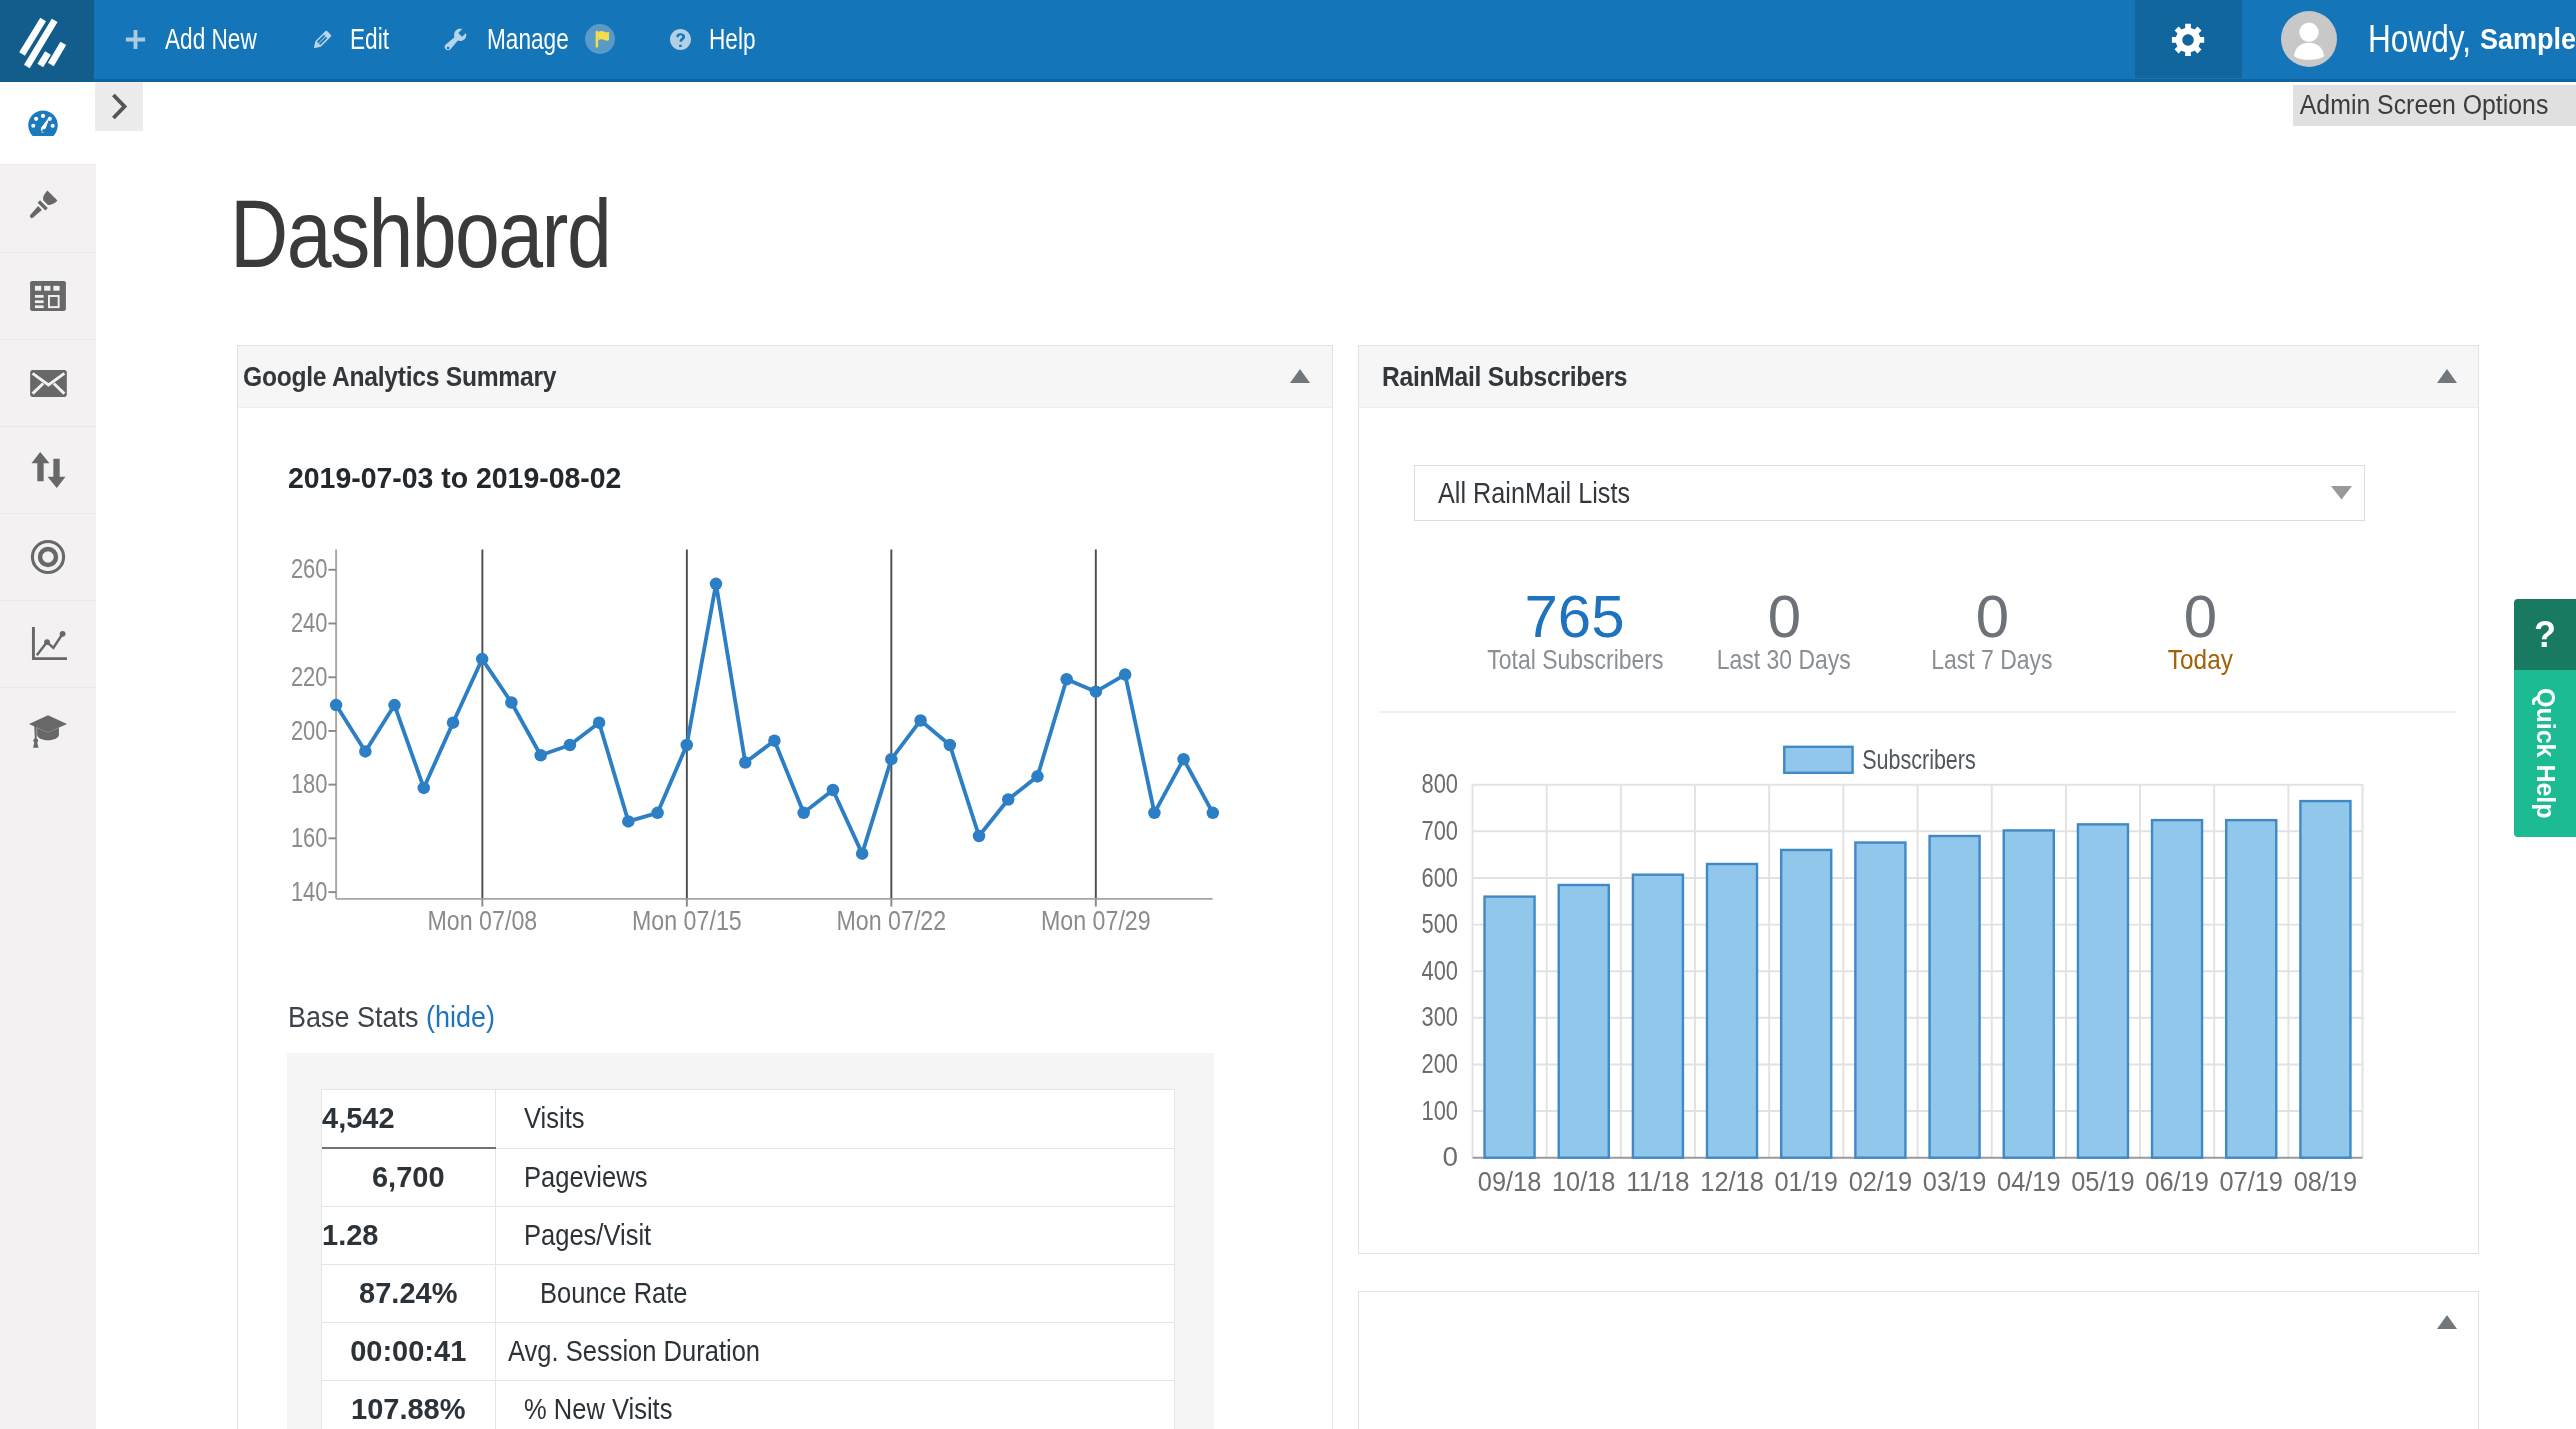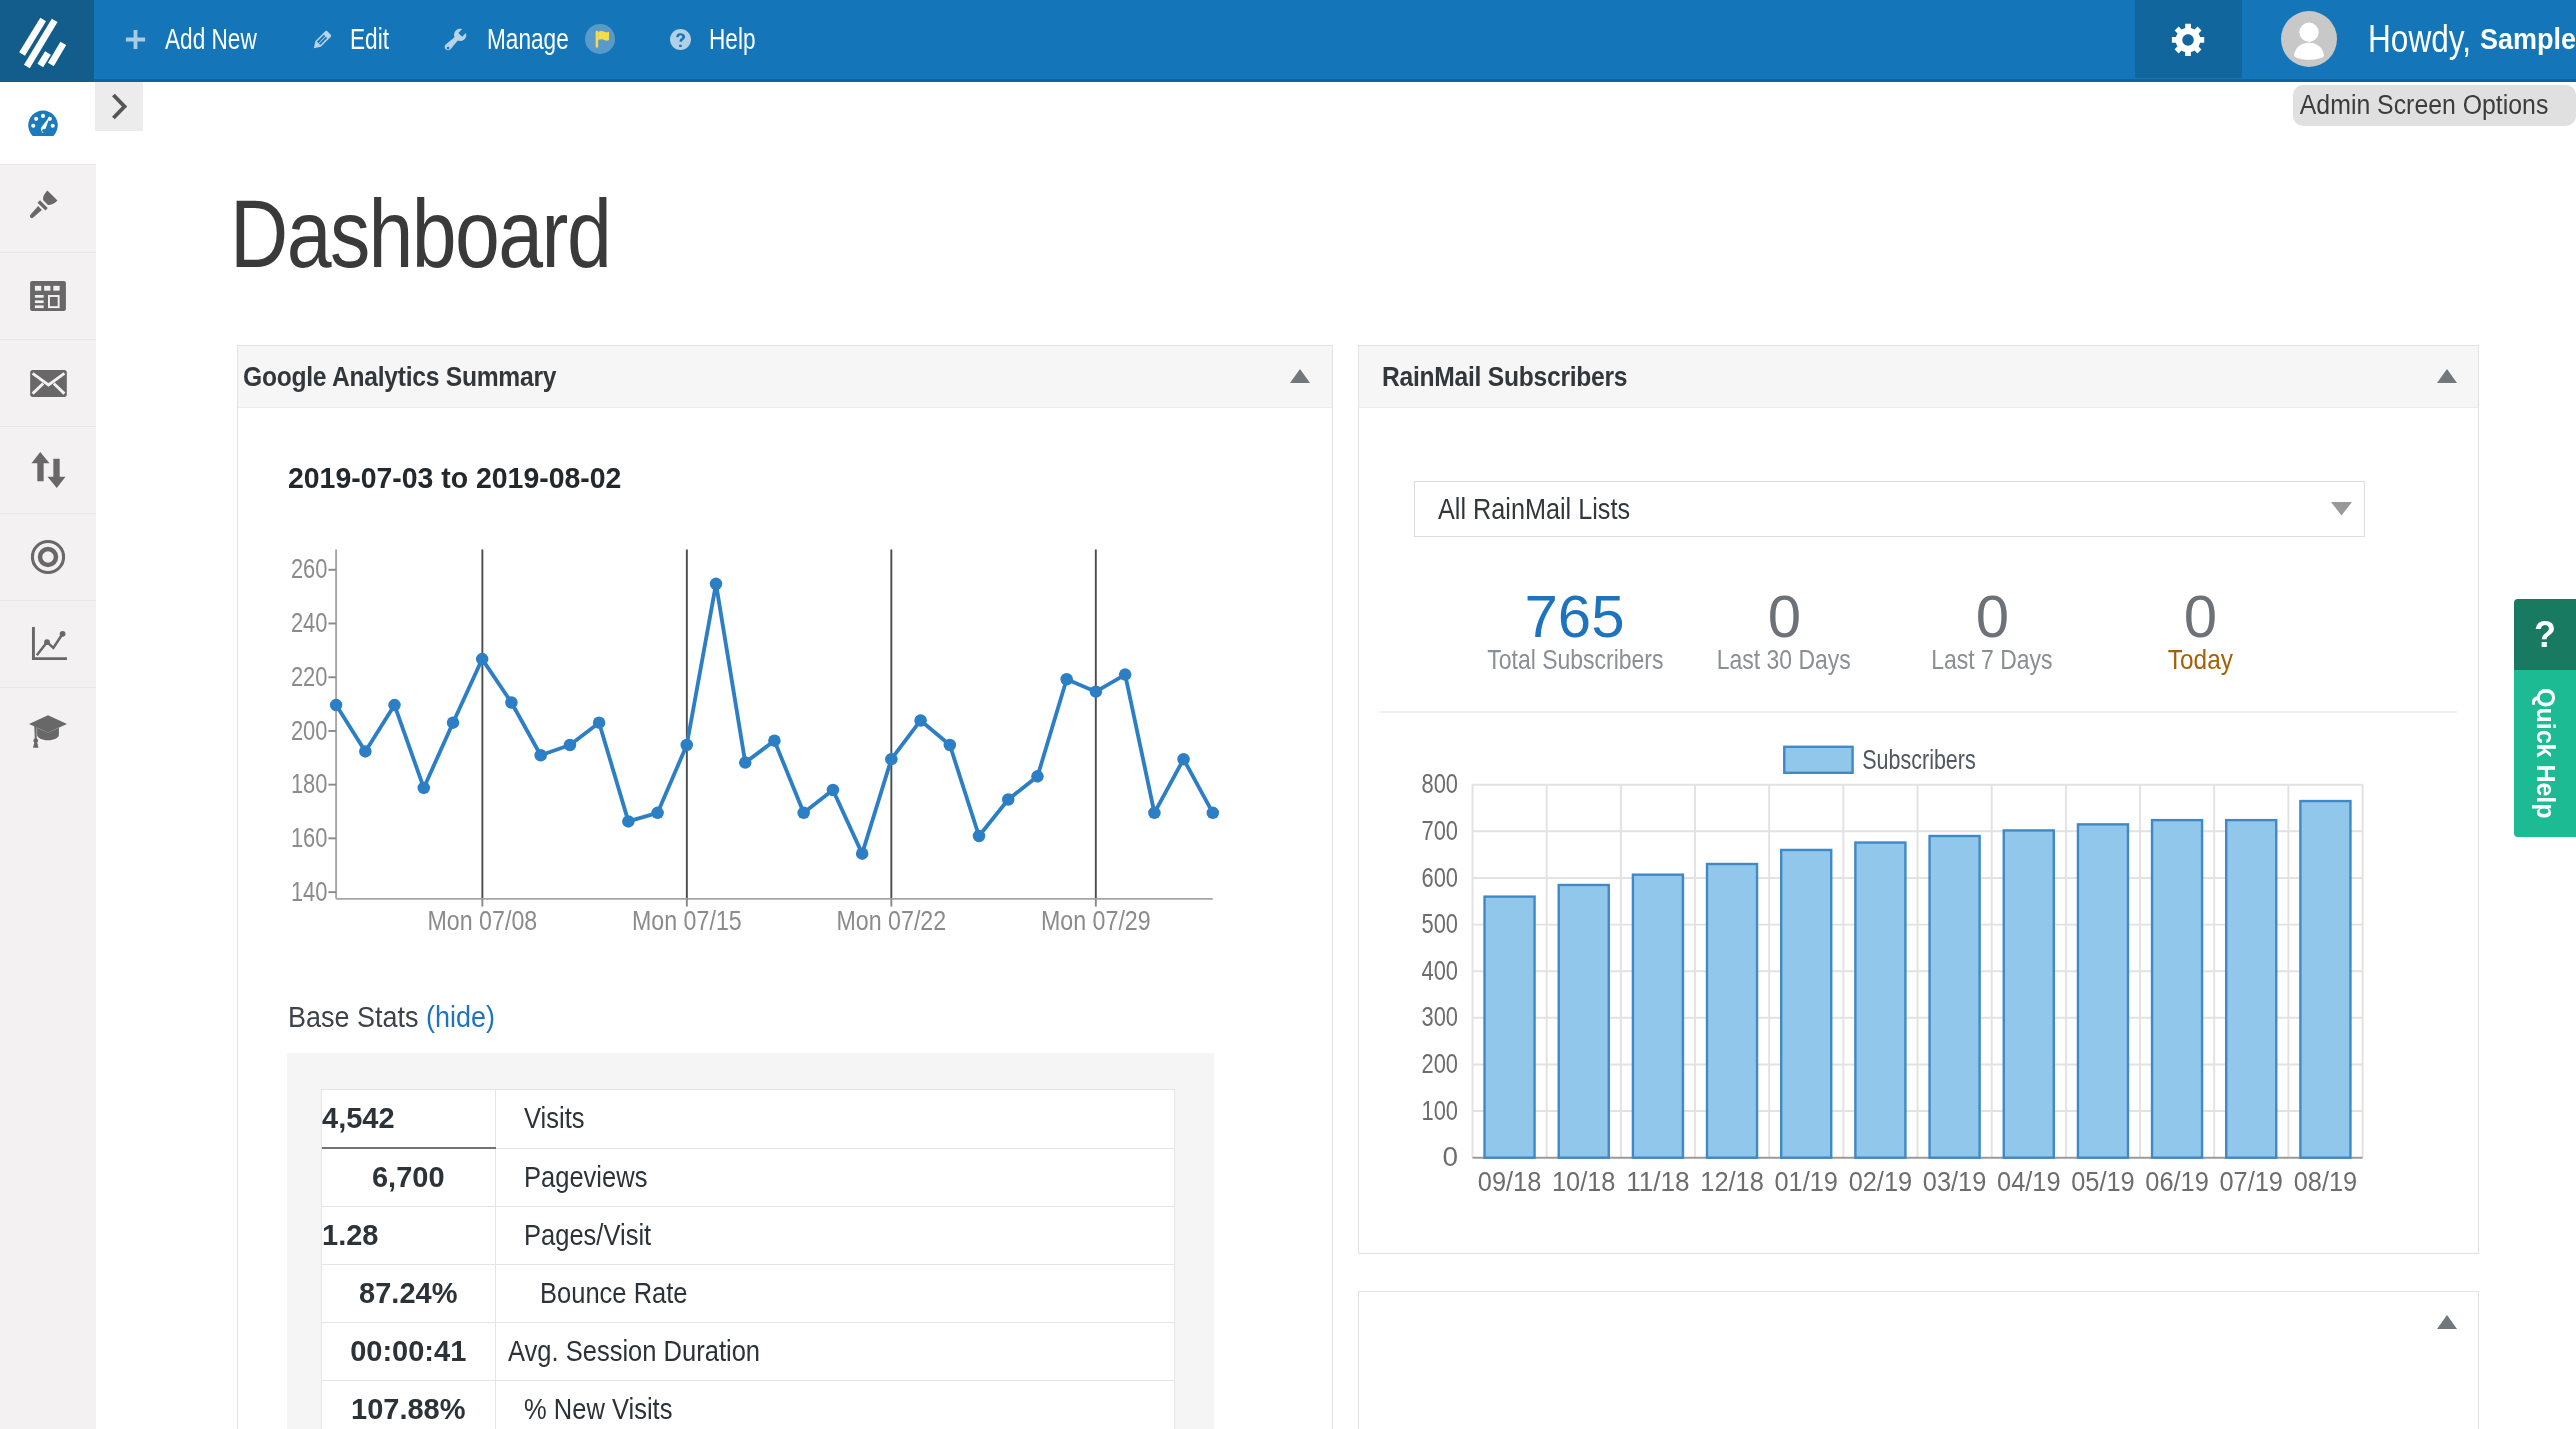--- a/index.html
+++ b/index.html
@@ -8,21 +8,21 @@
   #topbar { position:absolute; left:0; top:0; width:2576px; height:82px; background:#1476b8; border-bottom:3.8px solid #11639b; }
   #logobox { position:absolute; left:0; top:0; width:94px; height:82px; background:#135d8c; }
   .tbitem { position:absolute; top:0; height:78px; display:flex; align-items:center; color:#fff; font-size:29px; }
   .sx { display:inline-block; transform:scaleX(0.78); transform-origin:left center; white-space:nowrap; }
   .ptitle .in { display:inline-block; transform:scaleX(0.88); transform-origin:left center; white-space:nowrap; }
   #gearbox { position:absolute; left:2135px; top:0; width:107px; height:78px; background:#11669e; display:flex; align-items:center; justify-content:center; }
   #sidebar { position:absolute; left:0; top:82px; width:96px; height:1348px; background:#f3f1f1; }
   #sbtop { position:absolute; left:0; top:82px; width:96px; height:83px; background:#fff; }
   .sbitem { position:absolute; left:0; width:96px; height:87px; border-top:1px solid #efe5e5; display:flex; align-items:center; justify-content:center; }
   #expandbtn { position:absolute; left:95px; top:82px; width:48px; height:49px; background:#ececec; display:flex; align-items:center; justify-content:center; }
-  #adminopts { position:absolute; left:2293px; top:85px; width:283px; height:41px; background:#e0e0e0; color:#3c3c3c; font-size:27px; display:flex; align-items:center; justify-content:flex-end; padding-right:16.4px;border-radius:10px; }
+  #adminopts { position:absolute; left:2293px; top:85px; width:283px; height:41px; background:#e0e0e0; color:#3c3c3c; font-size:27px; display:flex; align-items:center; justify-content:flex-end; padding-right:16.4px; }
   h1#dash { position:absolute; left:230px; top:179px; font-size:96px; font-weight:300; color:#3a3a3a; letter-spacing:-1.9px; transform:scaleX(0.84); transform-origin:left top; white-space:nowrap; }
   .panel { position:absolute; background:#fff; border:1.9px solid #e2e2e2; }
   .phead { position:absolute; left:0; top:0; right:0; height:62px; background:#f6f6f6; border-bottom:1.9px solid #ececec; display:flex; align-items:center; }
   .ptitle { font-size:28px; font-weight:bold; color:#32373c; letter-spacing:-0.3px; }
   .tri-up { width:0; height:0; border-left:10.6px solid transparent; border-right:10.6px solid transparent; border-bottom:14.4px solid #72777c; position:absolute; top:23px; }
   td span.lb { display:inline-block; transform:scaleX(0.88); transform-origin:left center; white-space:nowrap; }
 </style>
 </head>
 <body>
 <div id="topbar"></div>
@@ -219,21 +219,21 @@
   </tbody>
     </table>
 </div>
 
 <div class="panel" style="left:1358px;top:345px;width:1121px;height:909px">
   <div class="phead">
       <span class="ptitle" style="margin-left:23px"><span class="in">RainMail Subscribers</span></span>
     </div>
   <div class="tri-up" style="right:21px"></div>
 </div>
-<div class="abs" style="left:1414px;top:481px;width:951px;height:56px;border:1.9px solid #ddd;background:#fff;display:flex;align-items:center">
+<div class="abs" style="left:1414px;top:465px;width:951px;height:56px;border:1.9px solid #ddd;background:#fff;display:flex;align-items:center">
   <span style="margin-left:23px;font-size:29px;color:#32373c;display:inline-block;transform:scaleX(0.87);transform-origin:left center">All RainMail Lists</span>
   <svg width="21" height="13.5" viewBox="0 0 22 14" style="position:absolute;right:12.5px">
       <path d="M0 0h22L11 14z" fill="#999"></path>
     </svg>
 </div>
 <div class="abs" style="left:1480px;top:582px;width:189px;text-align:center;font-size:60px;color:#1e73be">765</div>
 <div class="abs" style="left:1690px;top:582px;width:189px;text-align:center;font-size:60px;color:#6c7278">0</div>
 <div class="abs" style="left:1898px;top:582px;width:189px;text-align:center;font-size:60px;color:#6c7278">0</div>
 <div class="abs" style="left:2106px;top:582px;width:189px;text-align:center;font-size:60px;color:#6c7278">0</div>
 <div class="abs" style="left:1450px;top:644px;width:250px;text-align:center;font-size:28px;color:#8a8f94"><span style="display:inline-block;transform:scaleX(0.82)">Total Subscribers</span></div>

